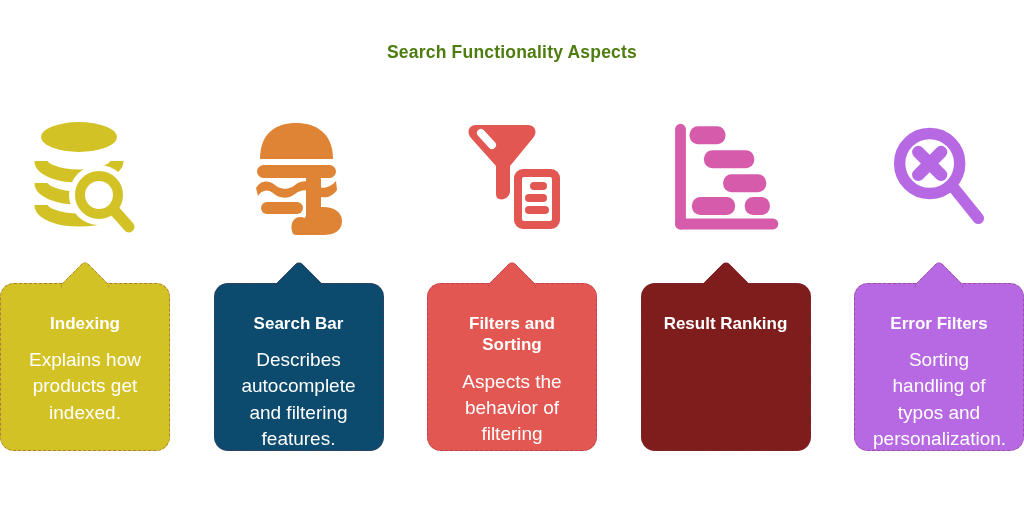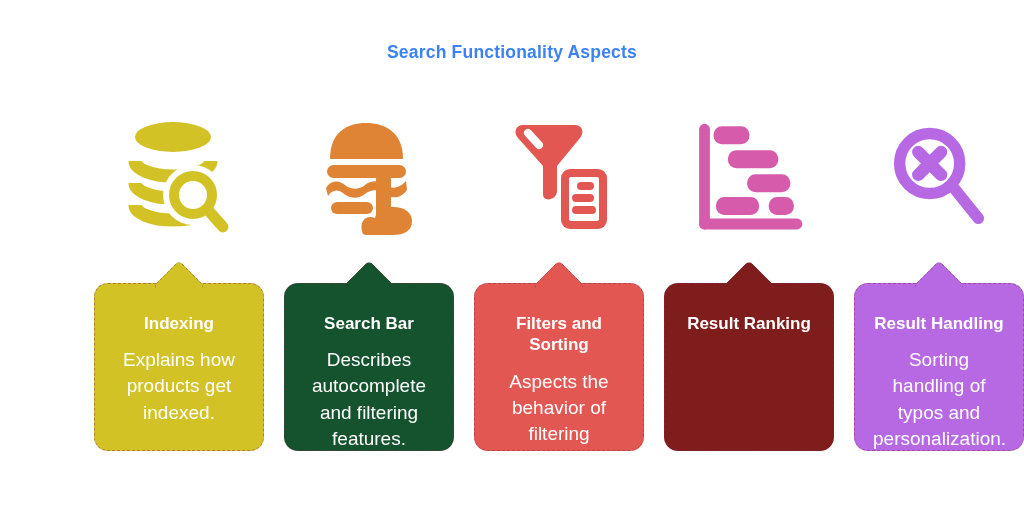--- a/index.html
+++ b/index.html
@@ -2,26 +2,26 @@
 <html><head>
 <meta charset="utf-8">
 <style>
   * { margin:0; padding:0; box-sizing:border-box; }
   html,body { width:1024px; height:523px; background:#ffffff; overflow:hidden;
               font-family:"Liberation Sans", sans-serif; }
   .stage { position:relative; width:1024px; height:523px; background:#fff; }
 
   .diagram-title {
     margin-top:42px; text-align:center;
-    font-size:17.5px; font-weight:bold; color:#3b82f6; letter-spacing:.2px;
+    font-size:17.5px; font-weight:bold; color:#4d7c0f; letter-spacing:.2px;
   }
 
   .row {
     margin-top:50px;
-    display:flex; justify-content:flex-end; align-items:flex-start; gap:20px;
+    display:flex; justify-content:space-between; align-items:flex-start; gap:20px;
   }
   .col { width:170px; display:flex; flex-direction:column; align-items:center; }
 
   .icon-box { height:132px; display:flex; align-items:center; justify-content:center; }
   .icon-box svg { display:block; }
 
   .card {
     position:relative; margin-top:38px;
     width:170px; height:168px; border-radius:14px;
     border:1px dashed rgba(128,45,70,0.45);
@@ -82,21 +82,21 @@
           <path d="M11 41 C11 14 28 5 47 5 C66 5 84 14 84 41 Z" fill="currentColor"></path>
           <rect x="8" y="47" width="79" height="13" rx="6.5" fill="currentColor"></rect>
           <path d="M7 70 C12 62 20 62 26 67 C32 72 40 72 46 67 C52 62 60 62 66 67 C72 72 81 70 87 63
                    L88 72 C82 81 72 81 66 76 C60 71 52 71 46 76 C40 81 30 81 24 75 C18 70 12 73 9 78 Z" fill="currentColor"></path>
           <rect x="12" y="84" width="42" height="12" rx="6" fill="currentColor"></rect>
           <rect x="57" y="54" width="15" height="50" rx="7.5" fill="currentColor"></rect>
           <path d="M44 116 C39 104 47 96 56 100 L57 97 C57 91 66 89 74 89 C86 89 93 95 93 103
                    C93 113 85 117 74 117 L52 117 C48 117 45 117 44 116 Z" fill="currentColor"></path>
         </svg>
       </div>
-      <div class="card" style="background-color: #14532d;">
+      <div class="card" style="background-color: #0c4a6e;">
         <div class="arrow"></div>
         <div class="card-heading">Search Bar</div>
         <div class="card-body">Describes autocomplete and filtering features.</div>
       </div>
     </div>
 
     <div class="col">
       <div class="icon-box" style="color: rgb(226, 87, 82);">
         <svg width="100" height="120" viewBox="0 0 100 120" aria-hidden="true">
           <path d="M14 6 L66 6 C73 6 76 13 71 19 L48 47 L48 72 C48 81 34 84 34 75 L34 47 L9 19 C4 13 7 6 14 6 Z" fill="currentColor"></path>
@@ -137,19 +137,19 @@
       <div class="icon-box" style="color: rgb(183, 104, 227);">
         <svg width="104" height="116" viewBox="0 0 100 112" aria-hidden="true">
           <circle cx="41" cy="41" r="29" fill="none" stroke="currentColor" stroke-width="11"></circle>
           <line x1="63" y1="63" x2="88" y2="94" stroke="currentColor" stroke-width="11" stroke-linecap="round"></line>
           <line x1="30" y1="30" x2="52" y2="52" stroke="currentColor" stroke-width="12" stroke-linecap="round"></line>
           <line x1="52" y1="30" x2="30" y2="52" stroke="currentColor" stroke-width="12" stroke-linecap="round"></line>
         </svg>
       </div>
       <div class="card" style="background-color: rgb(183, 104, 227);">
         <div class="arrow"></div>
-        <div class="card-heading">Result Handling</div>
+        <div class="card-heading">Error Filters</div>
         <div class="card-body">Sorting handling of typos and personalization.</div>
       </div>
     </div>
 
   </div>
 </div>
 
 </body></html>

